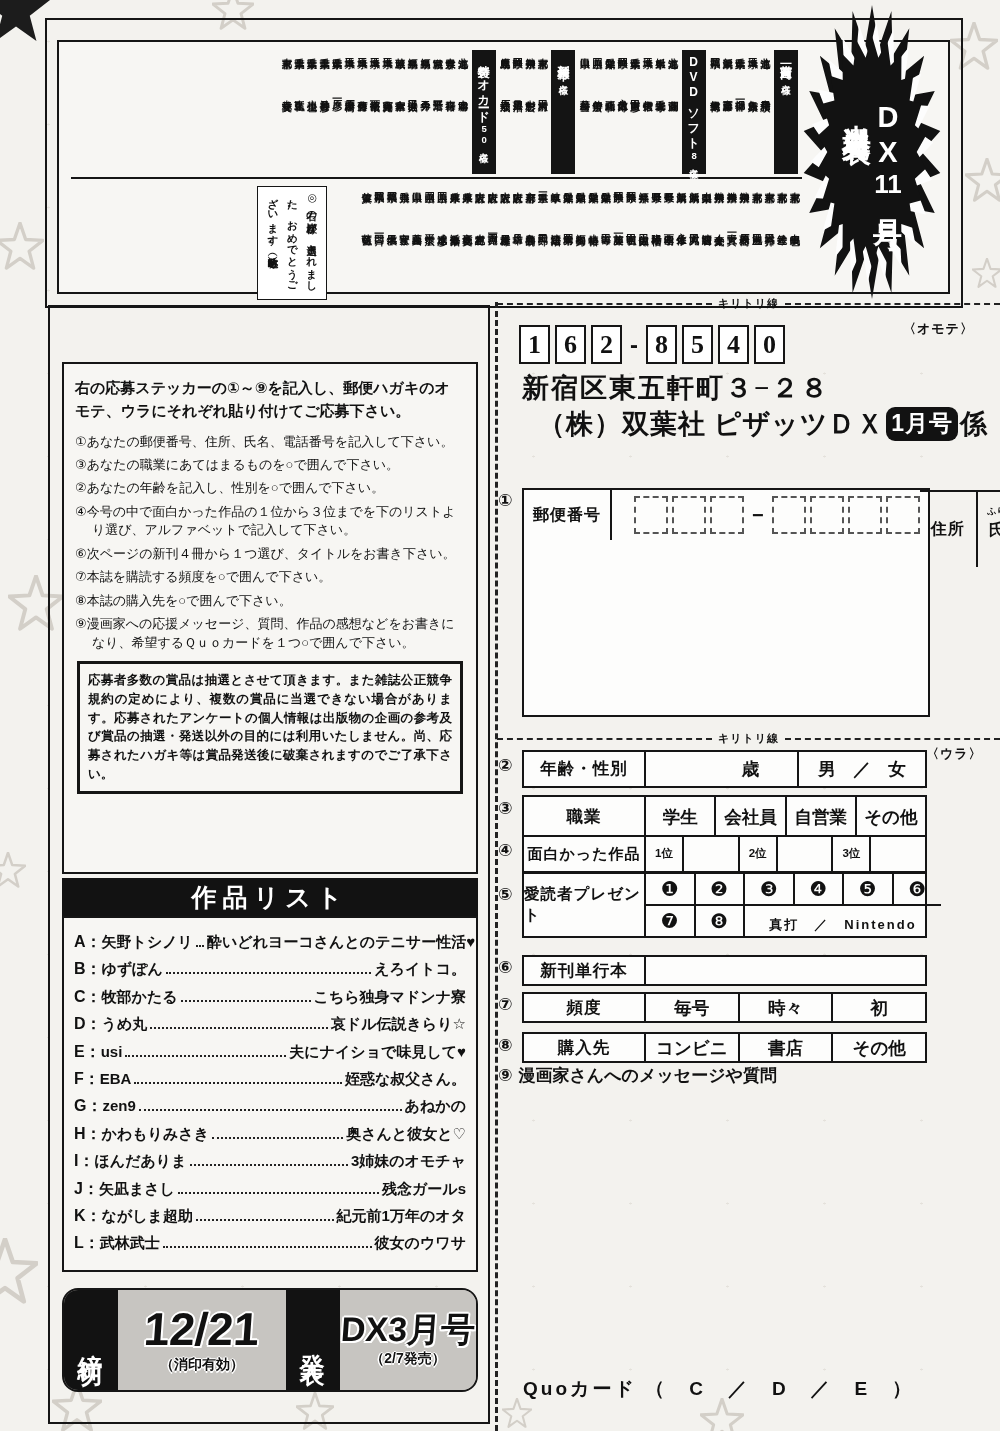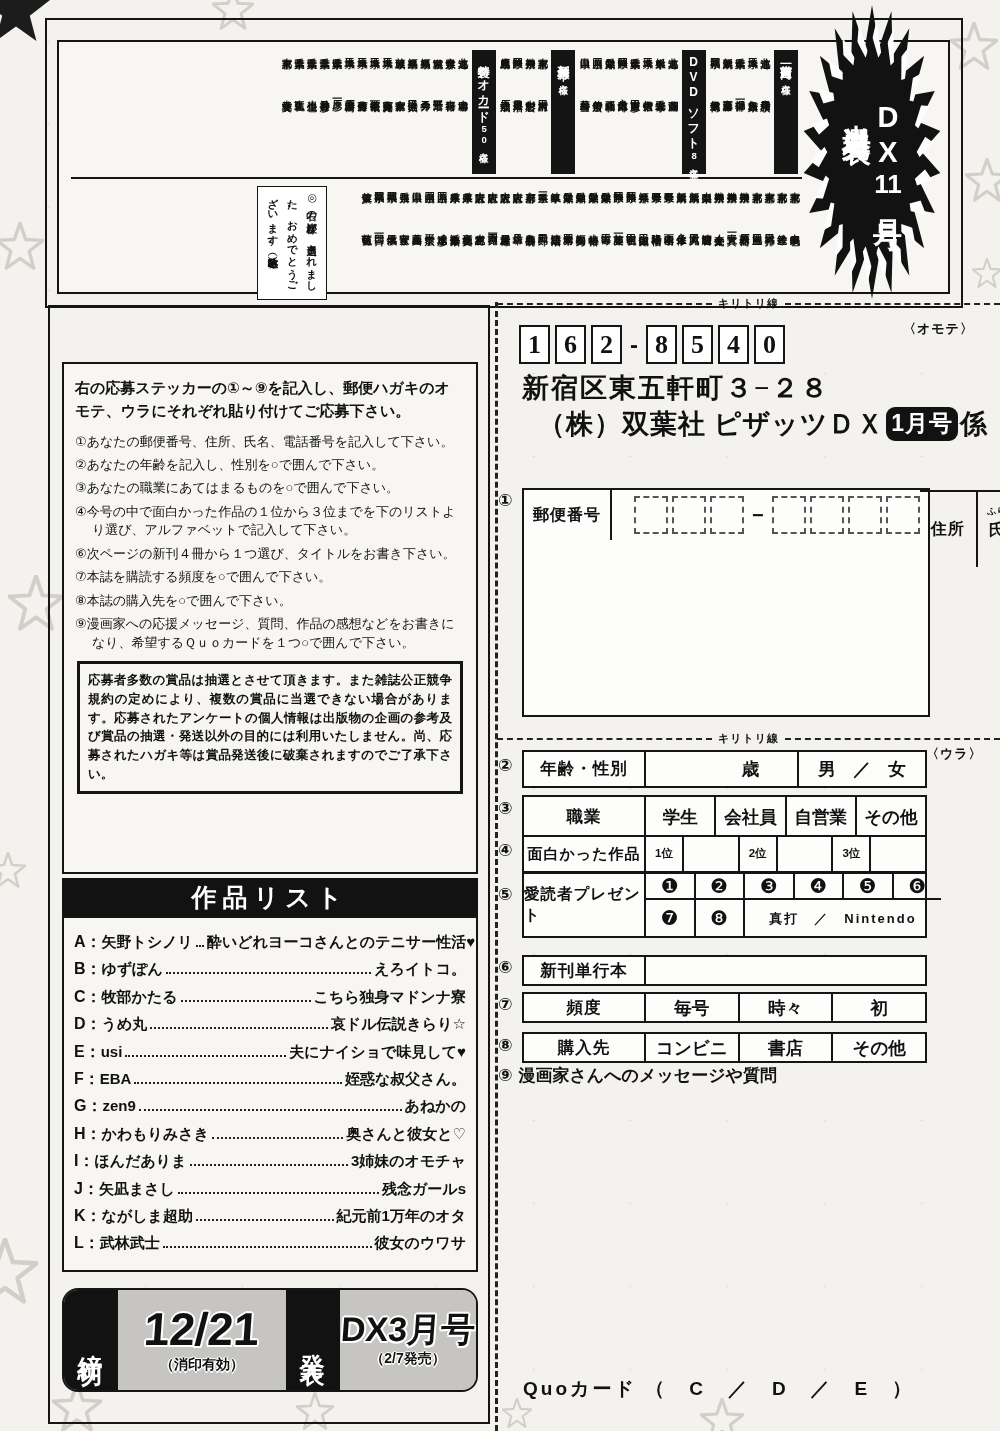--- a/index.html
+++ b/index.html
@@ -105,21 +105,21 @@
   .ucell:last-child{border-right:none;}
   .grow{flex:1;}
   .rankcell{width:26px;flex:none;font-size:11.5px;line-height:1.15;font-weight:600;display:flex;align-items:center;justify-content:center;
             text-align:center;word-break:break-all;padding:0 5px;}
   .p5-right{flex:1;display:flex;flex-direction:column;}
   .p5-r1{display:flex;border-bottom:2px solid #151515;flex:1;}
   .p5-r2{display:flex;flex:1;}
   .p5cell{width:47.5px;flex:none;display:flex;align-items:center;justify-content:center;
           border-right:2px solid #151515;font-size:20px;}
   .p5-open{flex:1;display:flex;align-items:flex-end;justify-content:center;font-size:13px;font-weight:700;
-           letter-spacing:2px;padding-bottom:8px;border-right:none;margin-top:10px;}
+           letter-spacing:2px;padding-bottom:2px;border-right:none;margin-top:10px;}
   .q9{left:498px;top:1064px;font-size:17px;font-weight:600;z-index:2;display:flex;gap:6px;align-items:center;}
   .quo{left:523px;top:1376px;font-size:19px;font-weight:600;letter-spacing:3px;z-index:2;}
 </style>
 </head>
 <body>
 
 <div class="page">
 
   <div id="stars">
       <svg viewBox="0 0 100 100" class="deco-star" style="left: -20px; top: -28px; width: 72px; height: 72px;">
@@ -253,22 +253,22 @@
         <div class="burst-col">当選者発表</div>
       </div>
     </div>
   </div>
 
   <div class="abs leftcol-box"></div>
   <div class="abs gbox">
     <p class="g-intro">右の応募ステッカーの①～⑨を記入し、郵便ハガキのオモテ、ウラにそれぞれ貼り付けてご応募下さい。</p>
     <ul class="g-items" id="gitems">
         <li>①あなたの郵便番号、住所、氏名、電話番号を記入して下さい。</li>
+        <li>③あなたの職業にあてはまるものを○で囲んで下さい。</li>
         <li>②あなたの年齢を記入し、性別を○で囲んで下さい。</li>
-        <li>③あなたの職業にあてはまるものを○で囲んで下さい。</li>
         <li>④今号の中で面白かった作品の１位から３位までを下のリストより選び、アルファベットで記入して下さい。</li>
         <li>⑥次ページの新刊４冊から１つ選び、タイトルをお書き下さい。</li>
         <li>⑦本誌を購読する頻度を○で囲んで下さい。</li>
         <li>⑧本誌の購入先を○で囲んで下さい。</li>
         <li>⑨漫画家への応援メッセージ、質問、作品の感想などをお書きになり、希望するＱｕｏカードを１つ○で囲んで下さい。</li>
       </ul>
     <div class="notice">応募者多数の賞品は抽選とさせて頂きます。また雑誌公正競争規約の定めにより、複数の賞品に当選できない場合があります。応募されたアンケートの個人情報は出版物の企画の参考及び賞品の抽選・発送以外の目的には利用いたしません。尚、応募されたハガキ等は賞品発送後に破棄されますのでご了承下さい。</div>
   </div>
   <div class="abs banner banner2">作品リスト</div>
   <div class="abs wbox" id="works">

